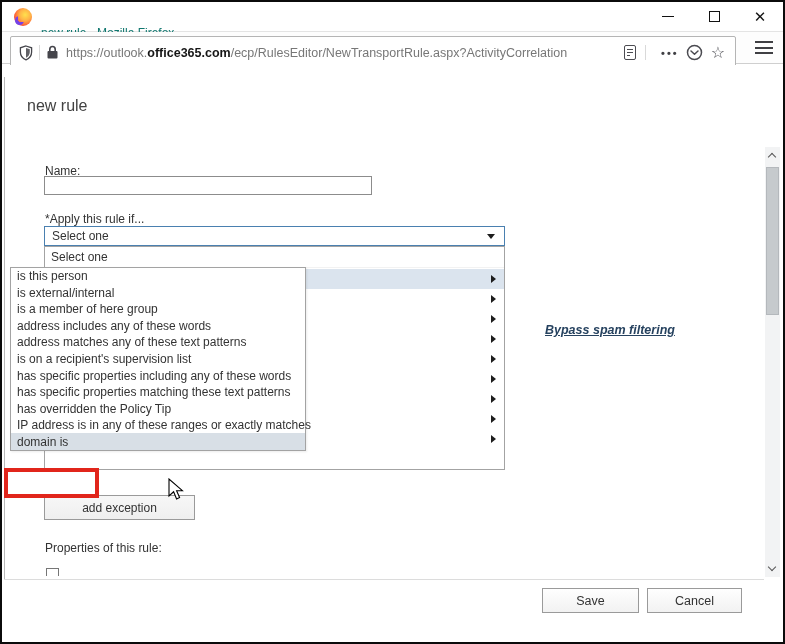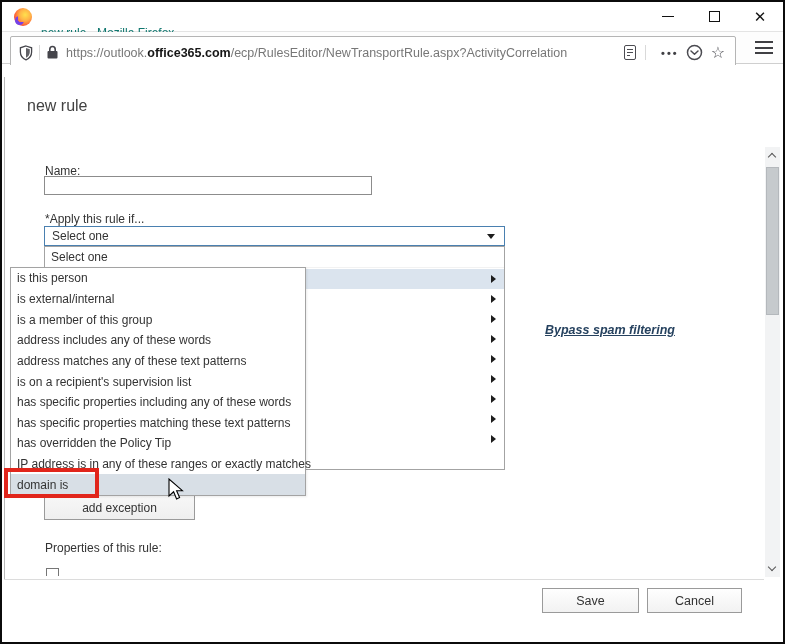--- a/index.html
+++ b/index.html
@@ -59,21 +59,21 @@
   .dd-caret{position:absolute;right:9px;top:7px;width:0;height:0;border-left:4px solid transparent;border-right:4px solid transparent;border-top:5px solid #1d1d1d;}
 
   .listbox{position:absolute;left:42px;top:181px;width:461px;height:224px;border:1px solid #a3a3a3;background:#fff;}
   .listbox .first-row{height:21px;display:flex;align-items:center;padding-left:6px;font-size:12px;color:#333;border-bottom:1px solid #f2f2f2;}
   .dd-rows{position:absolute;left:0;right:0;top:22px;bottom:0;display:flex;flex-direction:column;}
   .dd-row{flex:1;position:relative;}
   .dd-row.hl{background:var(--hl-row);}
   .dd-row .arr{position:absolute;right:8px;top:50%;margin-top:-4px;width:0;height:0;
     border-top:4px solid transparent;border-bottom:4px solid transparent;border-left:5px solid #1d1d1d;}
 
-  .flyout{position:absolute;left:8px;top:202px;width:296px;height:229px;border:1px solid #a3a3a3;background:#fff;
+  .flyout{position:absolute;left:8px;top:202px;width:296px;height:184px;border:1px solid #a3a3a3;background:#fff;
     display:flex;flex-direction:column;box-shadow:1px 1px 2px rgba(0,0,0,0.08);}
   .fly-item{flex:1;display:flex;align-items:center;padding-left:6px;font-size:12px;color:#333;white-space:nowrap;}
   .fly-item.hl{background:var(--submenu-hl);}
 
   .red-box{position:absolute;left:2px;top:403px;width:95px;height:30px;border:4px solid var(--red);}
 
   .add-exception{position:absolute;left:42px;top:430px;width:151px;height:25px;border:1px solid var(--border-gray);
     background:linear-gradient(#f7f7f7,#efefef);font-size:12px;color:#333;display:flex;align-items:center;justify-content:center;}
 
   .props-label{left:43px;top:476px;}
@@ -205,21 +205,21 @@
           </div>
           <div class="dd-row"></div>
         </div>
     </div>
 
     <div class="add-exception">add exception</div>
 
     <div class="flyout">
         <div class="fly-item">is this person</div>
         <div class="fly-item">is external/internal</div>
-        <div class="fly-item">is a member of this group</div>
+        <div class="fly-item">is a member of here group</div>
         <div class="fly-item">address includes any of these words</div>
         <div class="fly-item">address matches any of these text patterns</div>
         <div class="fly-item">is on a recipient's supervision list</div>
         <div class="fly-item">has specific properties including any of these words</div>
         <div class="fly-item">has specific properties matching these text patterns</div>
         <div class="fly-item">has overridden the Policy Tip</div>
         <div class="fly-item">IP address is in any of these ranges or exactly matches</div>
         <div class="fly-item hl">domain is</div>
       </div>
 

